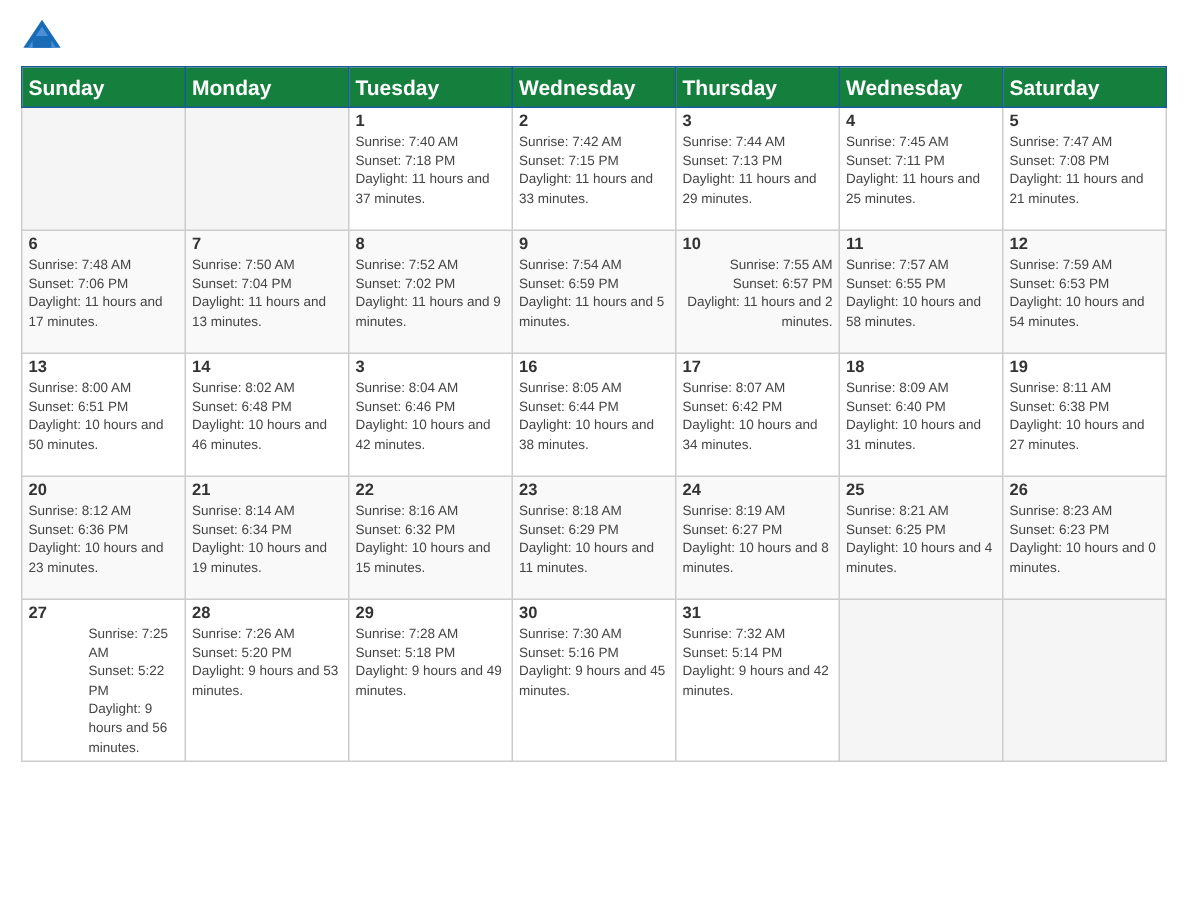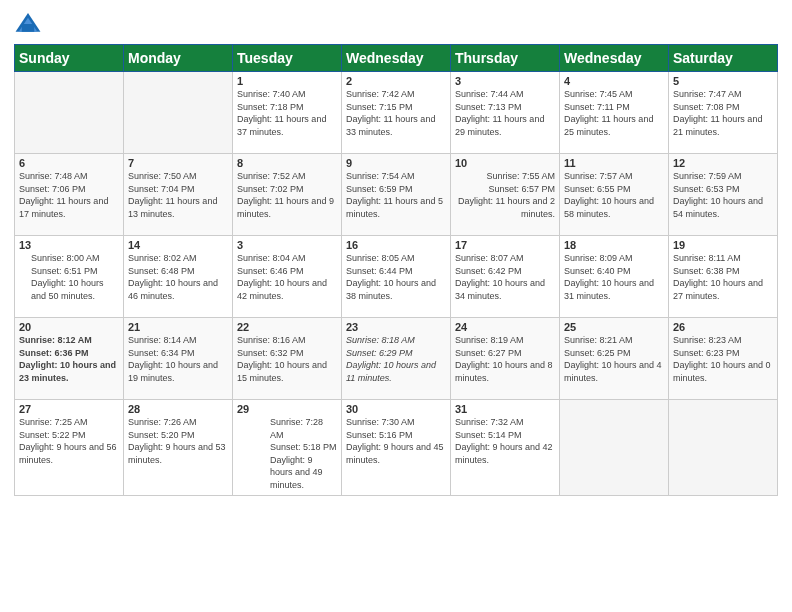--- a/index.html
+++ b/index.html
@@ -203,21 +203,21 @@
           <td>
             <span class="day-num">12</span>
             <div class="day-info" style="white-space: pre-line;">Sunrise: 7:59 AM
 Sunset: 6:53 PM
 Daylight: 10 hours and 54 minutes.</div>
           </td>
         </tr>
         <tr>
           <td>
             <span class="day-num">13</span>
-            <div class="day-info" style="white-space: pre-line; margin-left: 12px;">Sunrise: 8:00 AM
+            <div class="day-info" style="white-space: pre-line;">Sunrise: 8:00 AM
 Sunset: 6:51 PM
 Daylight: 10 hours and 50 minutes.</div>
           </td>
           <td>
             <span class="day-num">14</span>
             <div class="day-info" style="white-space: pre-line;">Sunrise: 8:02 AM
 Sunset: 6:48 PM
 Daylight: 10 hours and 46 minutes.</div>
           </td>
           <td>
@@ -247,39 +247,39 @@
           <td>
             <span class="day-num">19</span>
             <div class="day-info" style="white-space: pre-line;">Sunrise: 8:11 AM
 Sunset: 6:38 PM
 Daylight: 10 hours and 27 minutes.</div>
           </td>
         </tr>
         <tr>
           <td>
             <span class="day-num">20</span>
-            <div class="day-info" style="white-space: pre-line; font-weight: bold;">Sunrise: 8:12 AM
+            <div class="day-info" style="white-space: pre-line;">Sunrise: 8:12 AM
 Sunset: 6:36 PM
 Daylight: 10 hours and 23 minutes.</div>
           </td>
           <td>
             <span class="day-num">21</span>
             <div class="day-info" style="white-space: pre-line;">Sunrise: 8:14 AM
 Sunset: 6:34 PM
 Daylight: 10 hours and 19 minutes.</div>
           </td>
           <td>
             <span class="day-num">22</span>
             <div class="day-info" style="white-space: pre-line;">Sunrise: 8:16 AM
 Sunset: 6:32 PM
 Daylight: 10 hours and 15 minutes.</div>
           </td>
           <td>
             <span class="day-num">23</span>
-            <div class="day-info" style="white-space: pre-line; font-style: italic;">Sunrise: 8:18 AM
+            <div class="day-info" style="white-space: pre-line;">Sunrise: 8:18 AM
 Sunset: 6:29 PM
 Daylight: 10 hours and 11 minutes.</div>
           </td>
           <td>
             <span class="day-num">24</span>
             <div class="day-info" style="white-space: pre-line;">Sunrise: 8:19 AM
 Sunset: 6:27 PM
 Daylight: 10 hours and 8 minutes.</div>
           </td>
           <td>
@@ -291,33 +291,33 @@
           <td>
             <span class="day-num">26</span>
             <div class="day-info" style="white-space: pre-line;">Sunrise: 8:23 AM
 Sunset: 6:23 PM
 Daylight: 10 hours and 0 minutes.</div>
           </td>
         </tr>
         <tr>
           <td>
             <span class="day-num">27</span>
-            <div class="day-info" style="white-space: pre-line;">Sunrise: 7:25 AM
+            <div class="day-info" style="white-space: pre-line; margin-left: 40px;">Sunrise: 7:25 AM
 Sunset: 5:22 PM
 Daylight: 9 hours and 56 minutes.</div>
           </td>
           <td>
             <span class="day-num">28</span>
             <div class="day-info" style="white-space: pre-line;">Sunrise: 7:26 AM
 Sunset: 5:20 PM
 Daylight: 9 hours and 53 minutes.</div>
           </td>
           <td>
             <span class="day-num">29</span>
-            <div class="day-info" style="white-space: pre-line; margin-left: 33px;">Sunrise: 7:28 AM
+            <div class="day-info" style="white-space: pre-line;">Sunrise: 7:28 AM
 Sunset: 5:18 PM
 Daylight: 9 hours and 49 minutes.</div>
           </td>
           <td>
             <span class="day-num">30</span>
             <div class="day-info" style="white-space: pre-line;">Sunrise: 7:30 AM
 Sunset: 5:16 PM
 Daylight: 9 hours and 45 minutes.</div>
           </td>
           <td>

